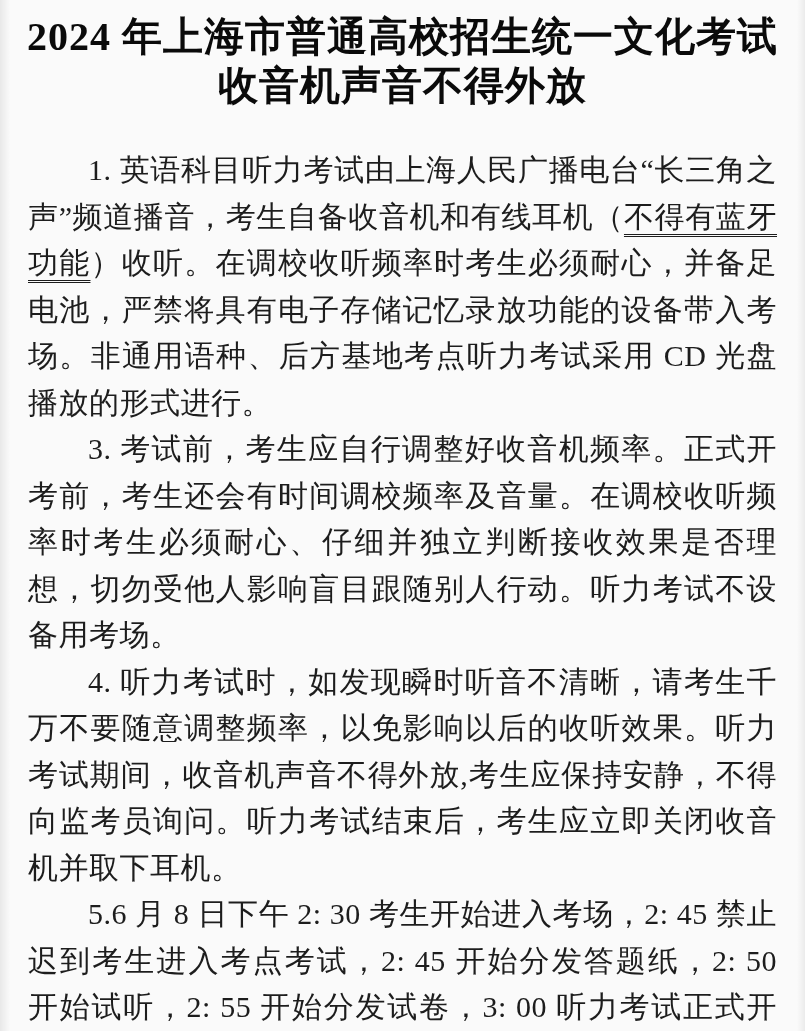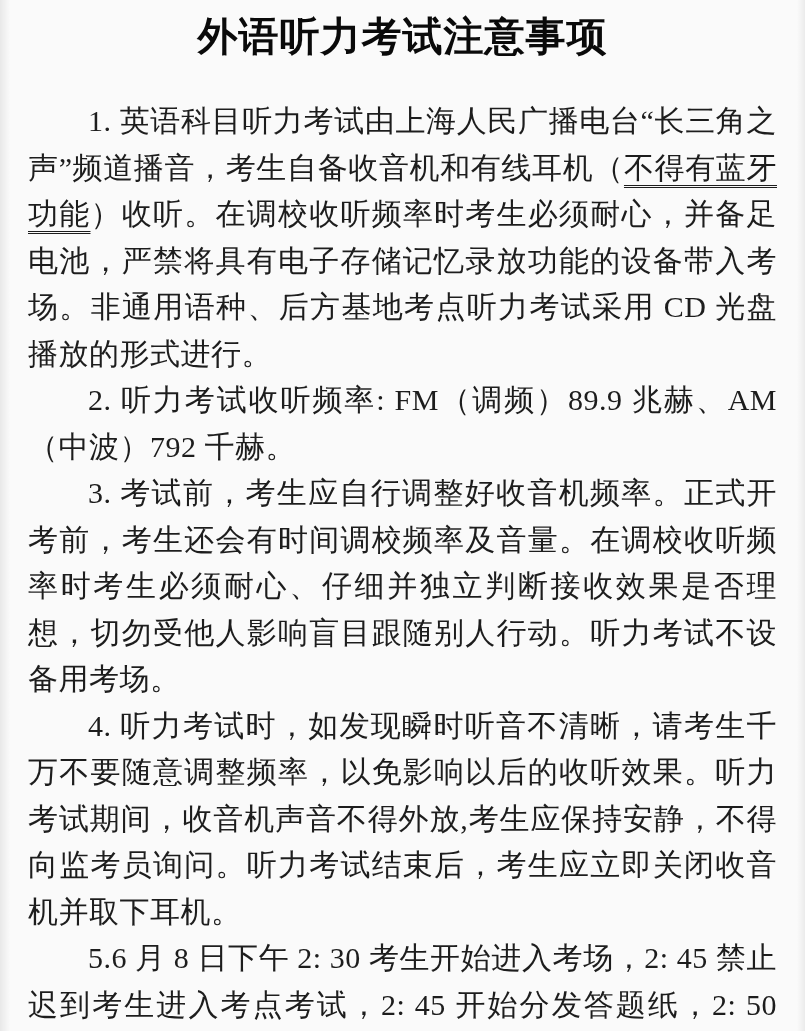--- a/index.html
+++ b/index.html
@@ -58,28 +58,28 @@
     text-decoration-thickness: 1px;
     text-underline-offset: 7px;
   }
 </style>
 </head>
 <body>
 
 <div class="page">
 
   <h1 class="doc-title">
-    <span class="title-line">外语听力考试注意事项</span>
+    <span class="title-line">2024 年上海市普通高校招生统一文化考试</span>
+    <span class="title-line">收音机声音不得外放</span>
   </h1>
 
   <div class="doc-body">
 
     <p><span>1. 英语科目听力考试由上海人民广播电台“长三角之声”频道播音，考生自备收音机和有线耳机（</span><span class="dbl-underline">不得有蓝牙功能</span><span>）收听。在调校收听频率时考生必须耐心，并备足电池，严禁将具有电子存储记忆录放功能的设备带入考场。非通用语种、后方基地考点听力考试采用 CD 光盘播放的形式进行。</span></p>
 
-    <p>2. 听力考试收听频率: FM（调频）89.9 兆赫、AM（中波）792 千赫。</p>
 
     <p>3. 考试前，考生应自行调整好收音机频率。正式开考前，考生还会有时间调校频率及音量。在调校收听频率时考生必须耐心、仔细并独立判断接收效果是否理想，切勿受他人影响盲目跟随别人行动。听力考试不设备用考场。</p>
 
     <p>4. 听力考试时，如发现瞬时听音不清晰，请考生千万不要随意调整频率，以免影响以后的收听效果。听力考试期间，收音机声音不得外放,考生应保持安静，不得向监考员询问。听力考试结束后，考生应立即关闭收音机并取下耳机。</p>
 
     <p>5.6 月 8 日下午 2: 30 考生开始进入考场，2: 45 禁止迟到考生进入考点考试，2: 45 开始分发答题纸，2: 50 开始试听，2: 55 开始分发试卷，3: 00 听力考试正式开始，4: 30 后才能提前交卷出场。</p>
 
   </div>
 </div>
 

